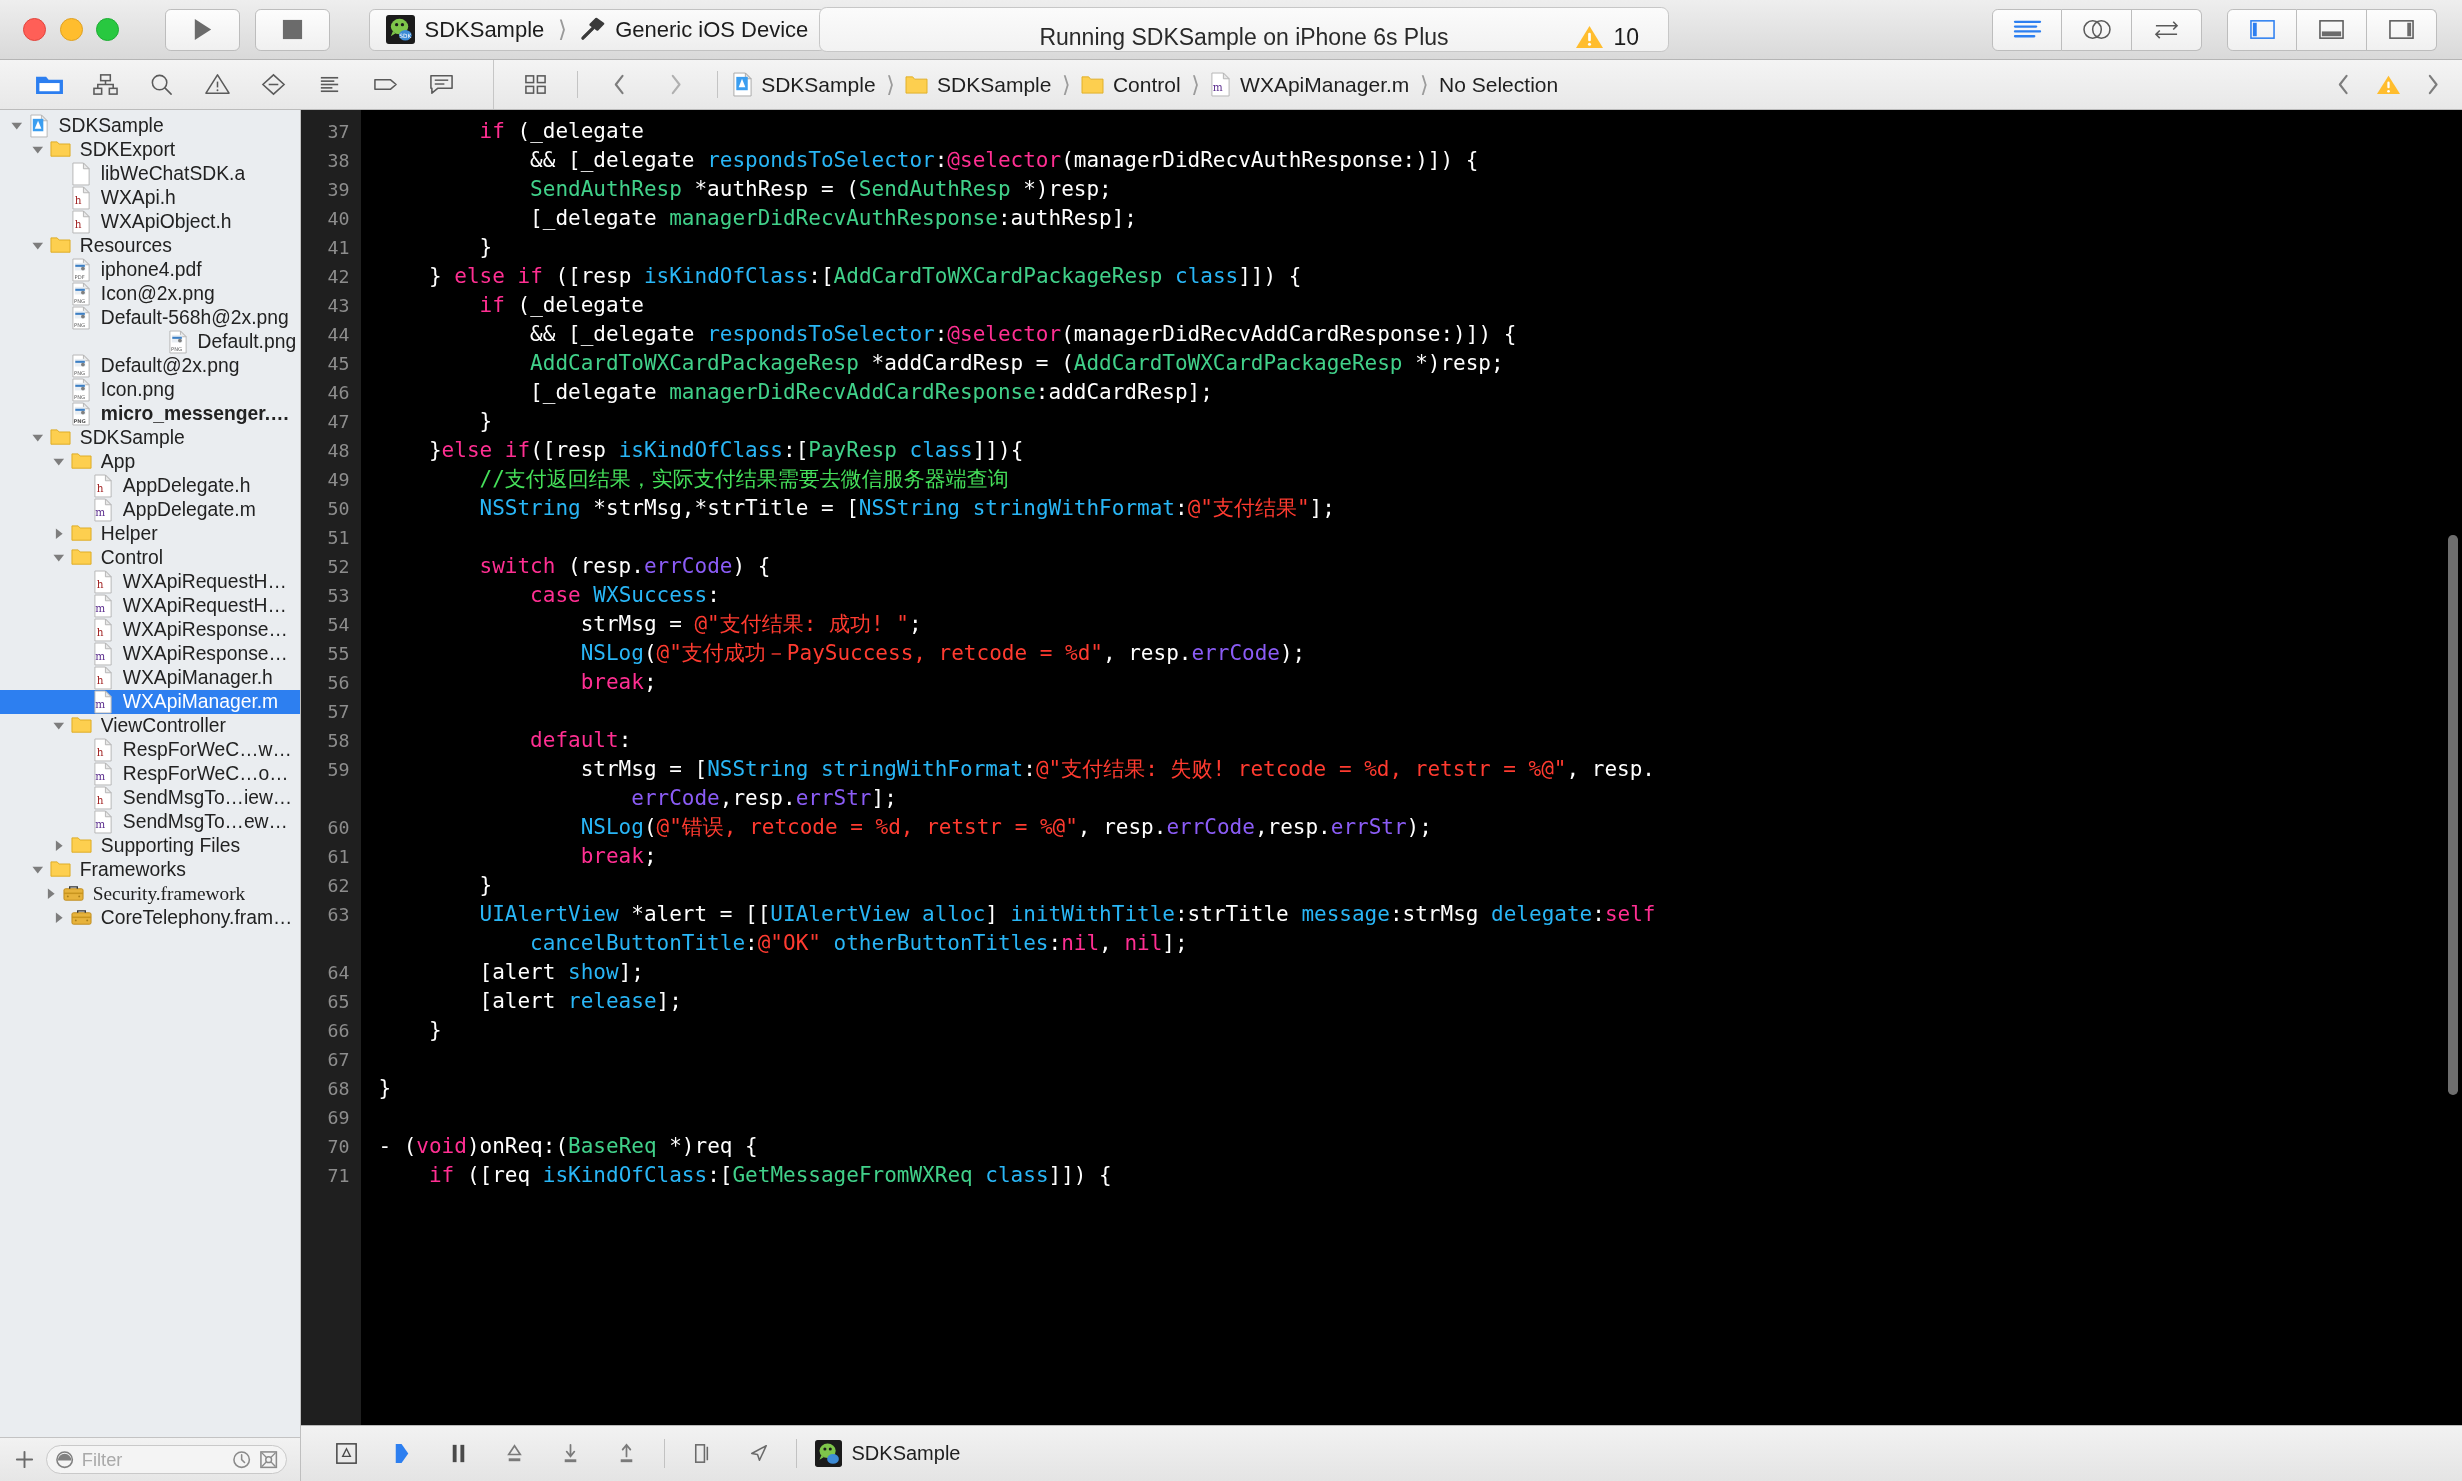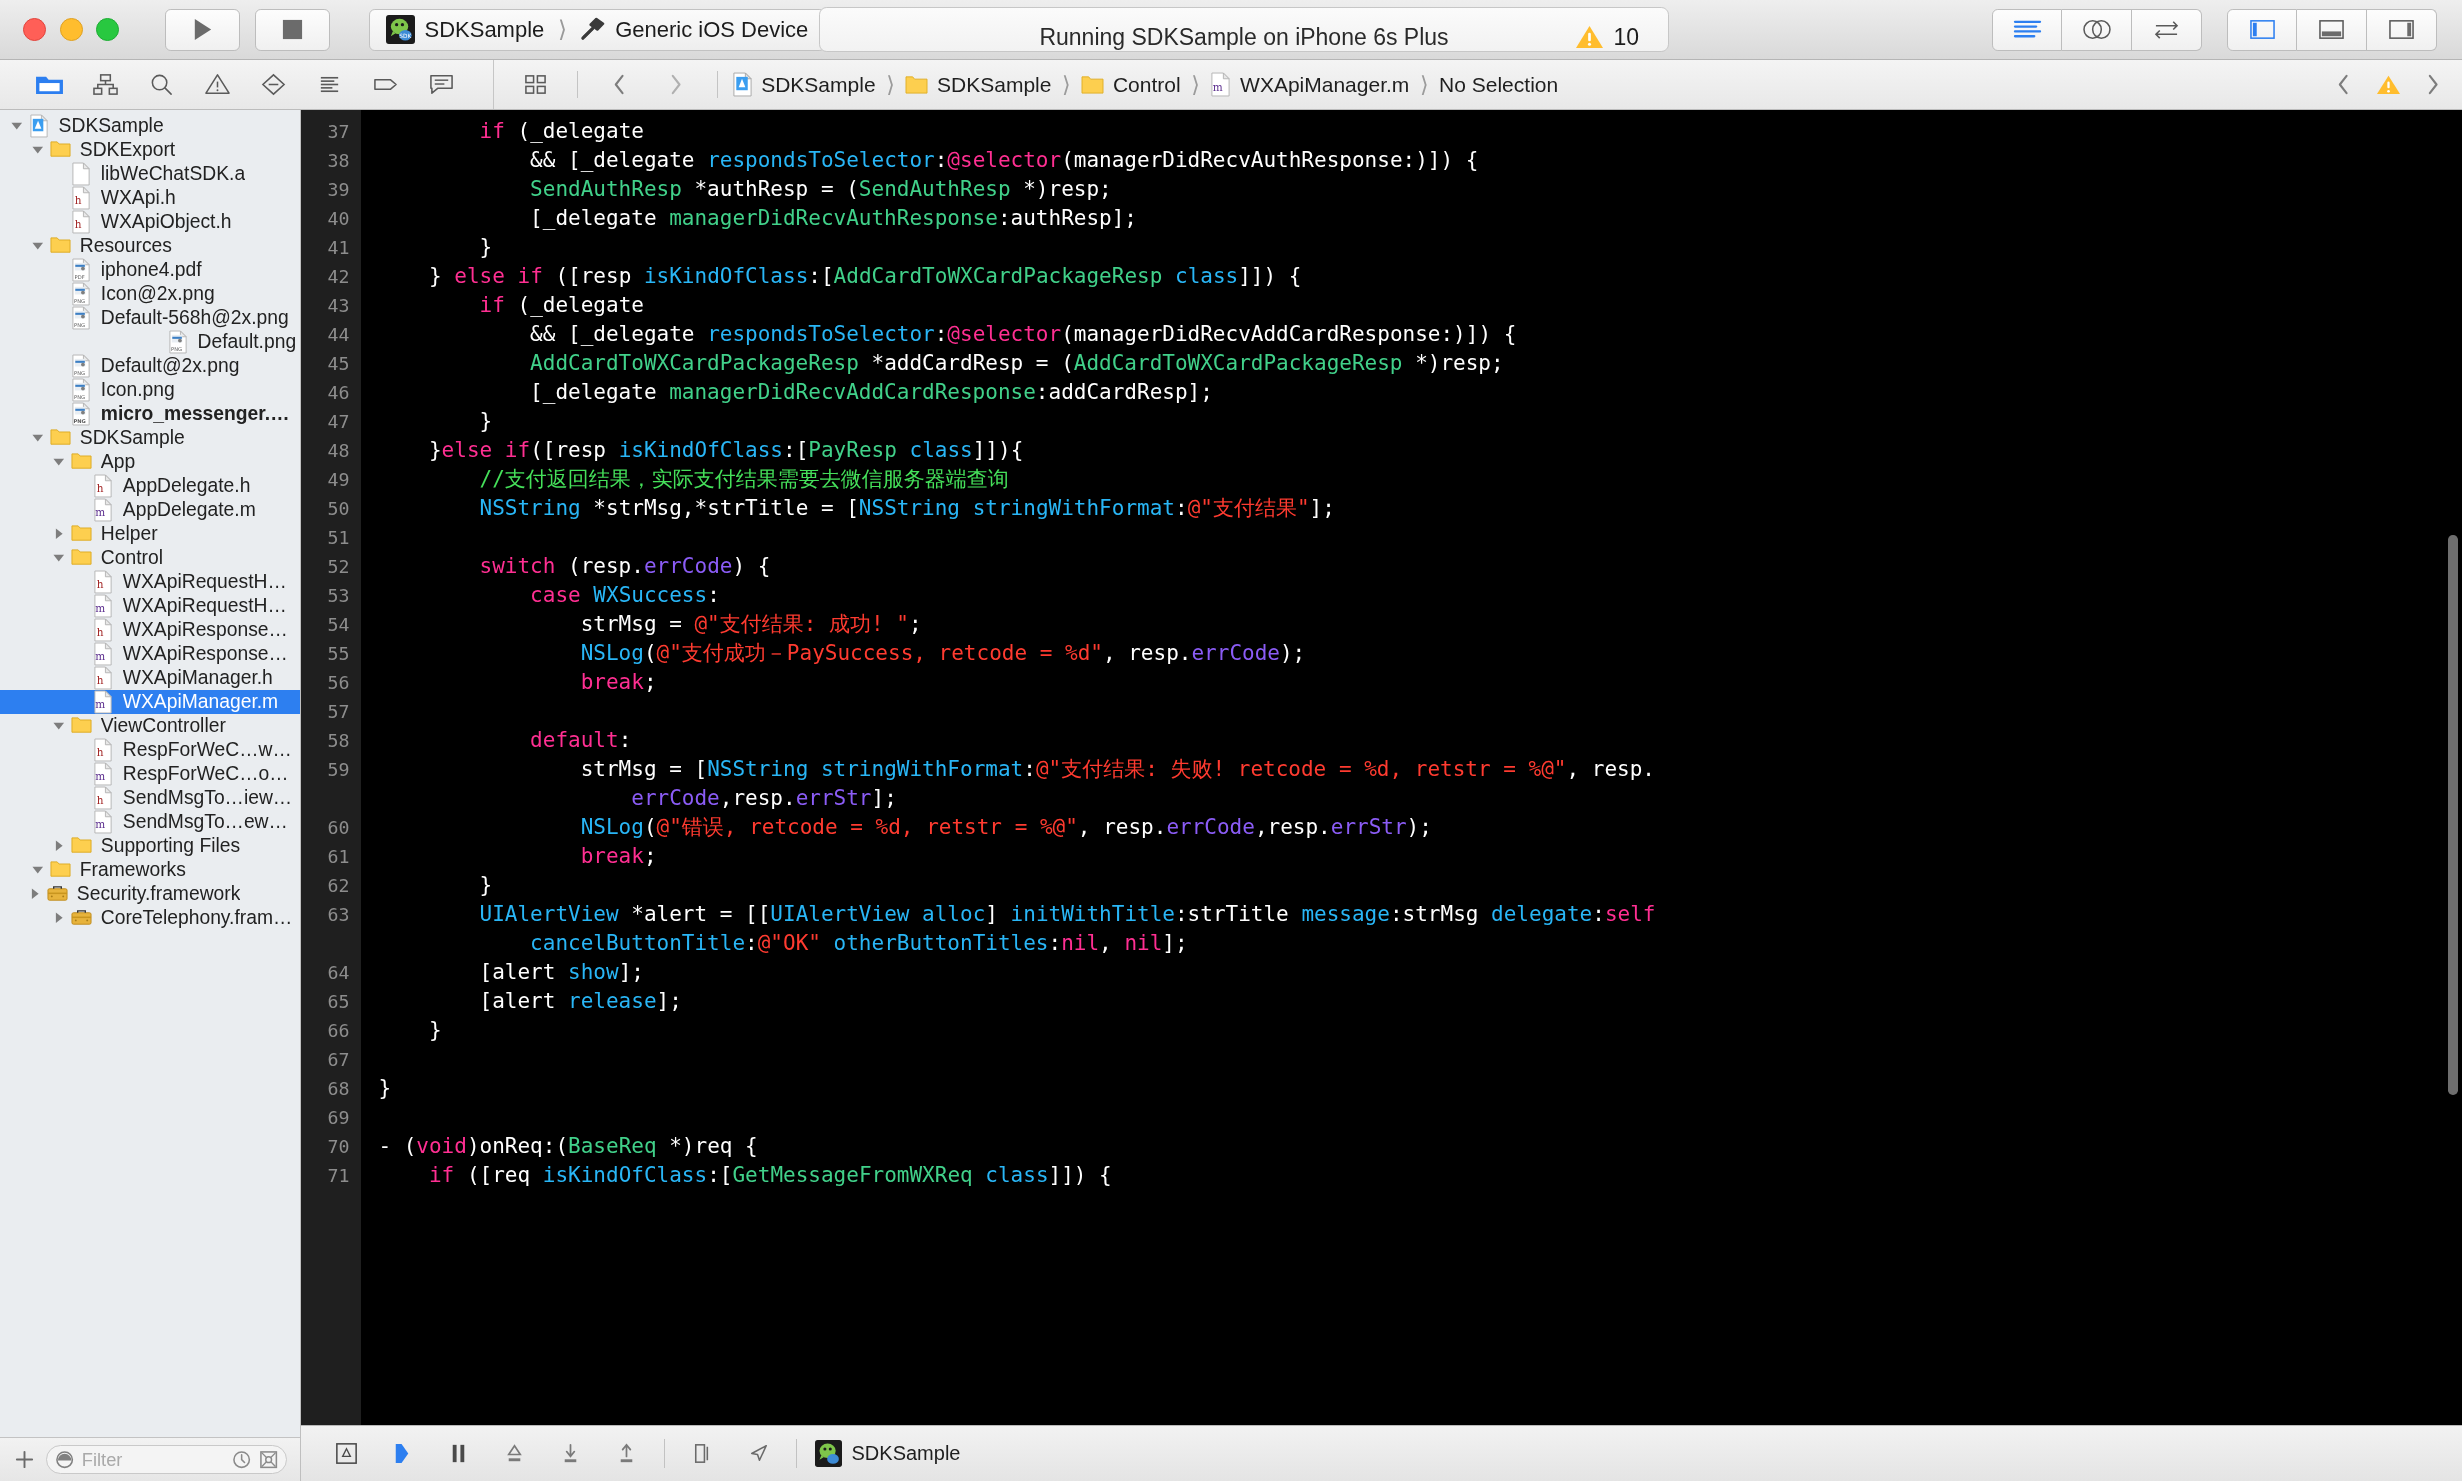--- a/index.html
+++ b/index.html
@@ -769,21 +769,21 @@
                 <path d="M1.5 4 H12.5 L7 11 Z" fill="#7d7d7d"></path>
               </svg>
             </span>
             <span class="ficon">
               <svg width="21" height="24" viewBox="0 0 22 25">
                 <path d="M1 4 h6.5 l2 2.2 H21 V19 H1 Z" fill="#fdcf4f" stroke="#ddab24"></path>
               </svg>
             </span>
             <span class="lbl">Frameworks</span>
           </div>
-          <div class="row" style="padding-left: 24px;">
+          <div class="row" style="padding-left: 40px; font-family: Liberation Serif, serif;">
             <span class="tw">
               <svg width="13.5" height="13.5" viewBox="0 0 14 14">
                 <path d="M4 1.5 V12.5 L11 7 Z" fill="#7d7d7d"></path>
               </svg>
             </span>
             <span class="ficon">
               <svg width="21" height="24" viewBox="0 0 22 25">
                 <rect x="1" y="7" width="20" height="12" rx="1.6" fill="#e7b33c" stroke="#bf8c1c"></rect>
                 <path d="M7 7 V5 h8 v2" fill="none" stroke="#333" stroke-width="1.4"></path>
                 <rect x="1" y="11" width="20" height="1.6" fill="#c9951f"></rect>

